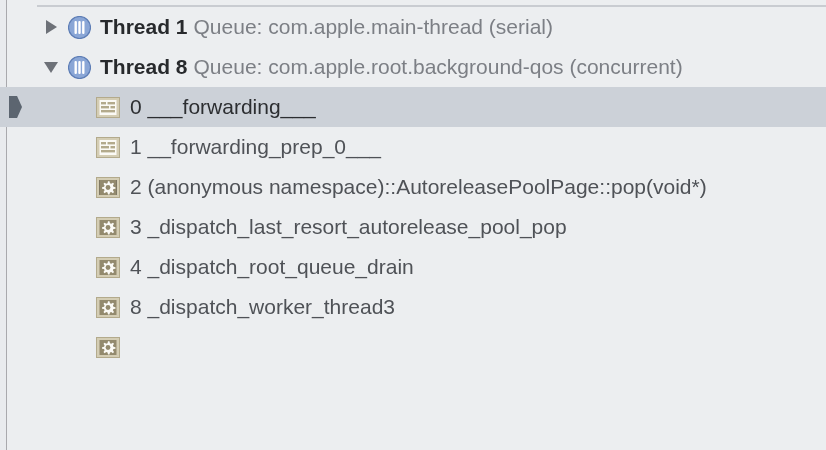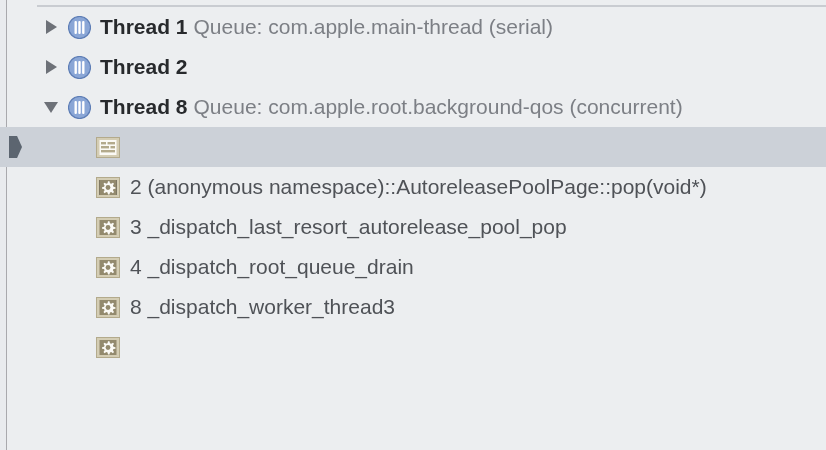--- a/index.html
+++ b/index.html
@@ -181,71 +181,70 @@
           <rect x="6.5" y="5" width="2.4" height="13" rx="1" fill="#ffffff"></rect>
           <rect x="10.3" y="5" width="2.4" height="13" rx="1" fill="#ffffff"></rect>
           <rect x="14.1" y="5" width="2.4" height="13" rx="1" fill="#ffffff"></rect>
         </svg>
       </div>
       <div class="thread-label">
         <span class="thread-name">Thread 1</span><span class="thread-queue">Queue: com.apple.main-thread (serial)</span>
       </div>
     </div>
 
+
     <div class="row">
       <div class="disclosure">
-        <div class="tri-right"></div>
+        <div class="tri-down"></div>
       </div>
       <div class="thread-icon">
         <svg width="23" height="23" viewBox="0 0 23 23">
           <circle cx="11.5" cy="11.5" r="11" fill="#8aa6d6" stroke="#5d7db5" stroke-width="1.2"></circle>
           <rect x="6.5" y="5" width="2.4" height="13" rx="1" fill="#ffffff"></rect>
           <rect x="10.3" y="5" width="2.4" height="13" rx="1" fill="#ffffff"></rect>
           <rect x="14.1" y="5" width="2.4" height="13" rx="1" fill="#ffffff"></rect>
         </svg>
       </div>
       <div class="thread-label">
-        <span class="thread-name">Thread 2</span><span class="thread-queue"></span>
-      </div>
-    </div>
-
-    <div class="row">
-      <div class="disclosure">
-        <div class="tri-down"></div>
-      </div>
-      <div class="thread-icon">
-        <svg width="23" height="23" viewBox="0 0 23 23">
-          <circle cx="11.5" cy="11.5" r="11" fill="#8aa6d6" stroke="#5d7db5" stroke-width="1.2"></circle>
-          <rect x="6.5" y="5" width="2.4" height="13" rx="1" fill="#ffffff"></rect>
-          <rect x="10.3" y="5" width="2.4" height="13" rx="1" fill="#ffffff"></rect>
-          <rect x="14.1" y="5" width="2.4" height="13" rx="1" fill="#ffffff"></rect>
-        </svg>
-      </div>
-      <div class="thread-label">
         <span class="thread-name">Thread 8</span><span class="thread-queue">Queue: com.apple.root.background-qos (concurrent)</span>
       </div>
     </div>
 
     <div class="row selected">
       <div class="gutter">
         <div class="current-frame-pointer"></div>
       </div>
       <div class="frame-icon">
         <svg width="24" height="21" viewBox="0 0 24 21">
           <rect x="0.5" y="0.5" width="23" height="20" fill="#d4cdb4" stroke="#b3aa8c" stroke-width="1"></rect>
           <rect x="3.5" y="3" width="17" height="15" fill="#fbfaf6"></rect>
           <rect x="5" y="5" width="5" height="2.4" fill="#b3aa8c"></rect>
           <rect x="11.5" y="5" width="7.5" height="2.4" fill="#b3aa8c"></rect>
           <rect x="5" y="9" width="8" height="2.4" fill="#b3aa8c"></rect>
           <rect x="14.5" y="9" width="4.5" height="2.4" fill="#b3aa8c"></rect>
           <rect x="5" y="13" width="14" height="2.4" fill="#b3aa8c"></rect>
         </svg>
       </div>
-    </div>
-
+      <div class="frame-label">0 ___forwarding___</div>
+    </div>
+
+    <div class="row">
+      <div class="frame-icon">
+        <svg width="24" height="21" viewBox="0 0 24 21">
+          <rect x="0.5" y="0.5" width="23" height="20" fill="#d4cdb4" stroke="#b3aa8c" stroke-width="1"></rect>
+          <rect x="3.5" y="3" width="17" height="15" fill="#fbfaf6"></rect>
+          <rect x="5" y="5" width="5" height="2.4" fill="#b3aa8c"></rect>
+          <rect x="11.5" y="5" width="7.5" height="2.4" fill="#b3aa8c"></rect>
+          <rect x="5" y="9" width="8" height="2.4" fill="#b3aa8c"></rect>
+          <rect x="14.5" y="9" width="4.5" height="2.4" fill="#b3aa8c"></rect>
+          <rect x="5" y="13" width="14" height="2.4" fill="#b3aa8c"></rect>
+        </svg>
+      </div>
+      <div class="frame-label">1 __forwarding_prep_0___</div>
+    </div>
 
     <div class="row">
       <div class="frame-icon">
         <svg width="24" height="21" viewBox="0 0 24 21">
           <rect x="0.5" y="0.5" width="23" height="20" fill="#d4cdb4" stroke="#b3aa8c" stroke-width="1"></rect>
           <rect x="3.5" y="3" width="17" height="15" fill="#8e8straight"></rect>
           <rect x="3.5" y="3" width="17" height="15" fill="#938a6e"></rect>
           <g fill="#fbfaf6">
             <path d="M12 4.2 l1.5 0 0.45 2.0 1.25 0.55 1.75 -1.1 1.05 1.05 -1.1 1.75 0.55 1.25 2.0 0.45 0 1.5 -2.0 0.45 -0.55 1.25 1.1 1.75 -1.05 1.05 -1.75 -1.1 -1.25 0.55 -0.45 2.0 -1.5 0 -0.45 -2.0 -1.25 -0.55 -1.75 1.1 -1.05 -1.05 1.1 -1.75 -0.55 -1.25 -2.0 -0.45 0 -1.5 2.0 -0.45 0.55 -1.25 -1.1 -1.75 1.05 -1.05 1.75 1.1 1.25 -0.55 z"></path>
           </g>

